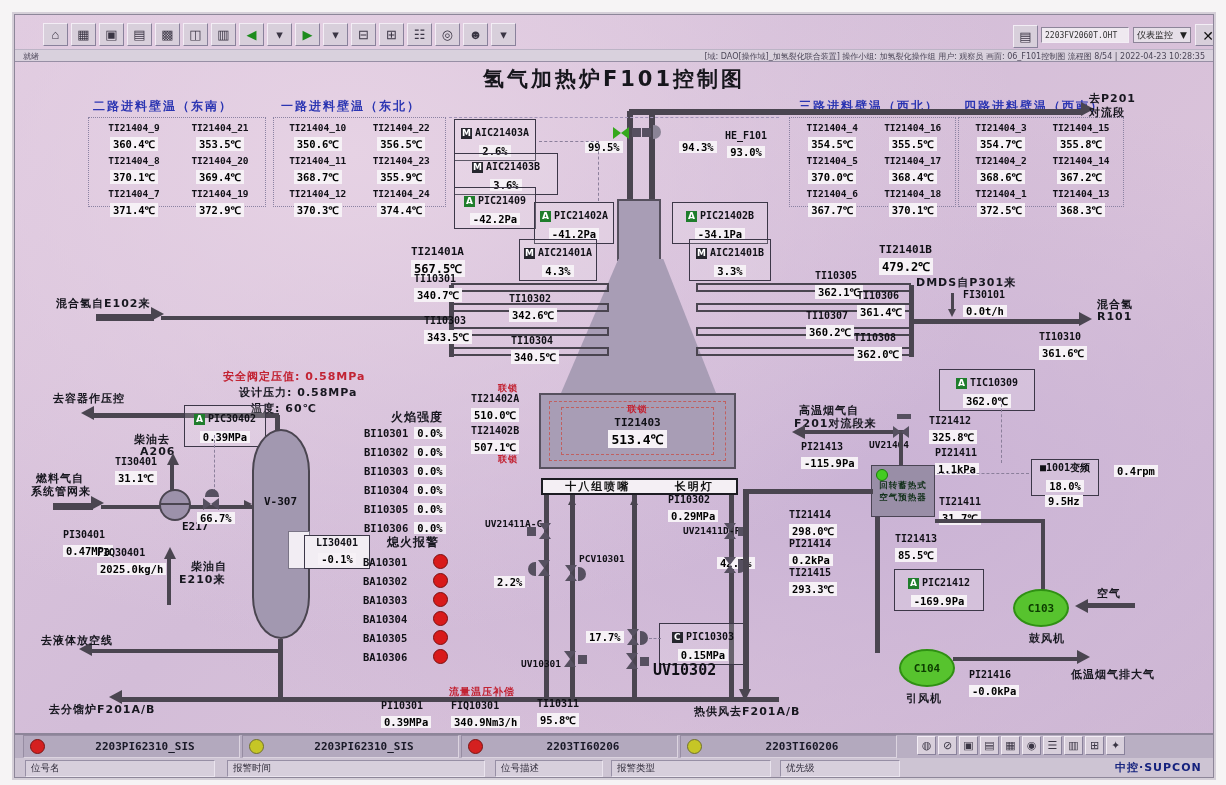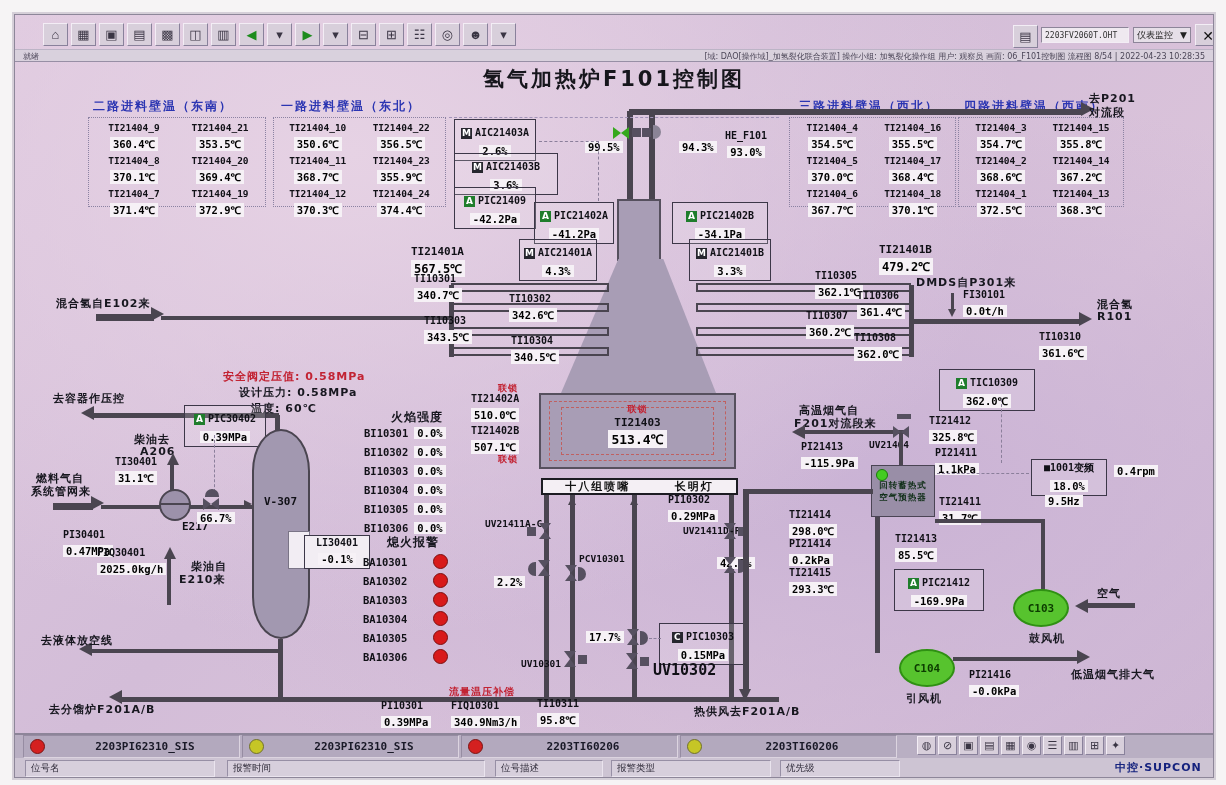--- a/index.html
+++ b/index.html
@@ -517,21 +517,21 @@
   <div class="a itag" style="left:868px;top:438px;font-size:9.5px">UV21404</div>
   <i class="a pv" style="left:898px;top:432px;height:33px;width:4px"></i>
   <div class="a" style="left:928px;top:414px"><div class="itag">TI21412</div><span class="chip">325.8℃</span></div>
   <div class="a" style="left:800px;top:440px"><div class="itag">PI21413</div><span class="chip">-115.9Pa</span></div>
   <div class="a" style="left:934px;top:446px"><div class="itag">PI21411</div><span class="chip">1.1kPa</span></div>
   <div class="a preh" style="left:870px;top:464px;width:64px;height:52px">
     <span>回转蓄热式</span><br>
     <span>空气预热器</span>
   </div>
   <i class="a gdot" style="left:875px;top:468px"></i>
-  <div class="a ibx" style="left:1030px;top:458px;width:76px"><div class="itag">■1001变频</div><span class="chip">18.0%</span></div>
+  <div class="a ibx" style="left:1030px;top:458px;width:68px"><div class="itag">■1001变频</div><span class="chip">18.0%</span></div>
   <span class="a chip" style="left:1044px;top:494px">9.5Hz</span>
   <span class="a chip" style="left:1113px;top:464px">0.4rpm</span>
   <i class="a dh" style="left:936px;top:472px;width:92px"></i>
   <div class="a" style="left:938px;top:495px"><div class="itag">TI21411</div><span class="chip">31.7℃</span></div>
   <i class="a ph" style="left:934px;top:518px;width:110px;height:4px"></i>
   <i class="a pv" style="left:1040px;top:518px;height:76px;width:4px"></i>
   <i class="a pv" style="left:874px;top:516px;height:136px"></i>
   <div class="a" style="left:894px;top:532px"><div class="itag">TI21413</div><span class="chip">85.5℃</span></div>
   <div class="a ibx" style="left:893px;top:568px;width:90px"><div><span class="pfx g">A</span><span class="itag">PIC21412</span></div><span class="chip">-169.9Pa</span></div>
 

